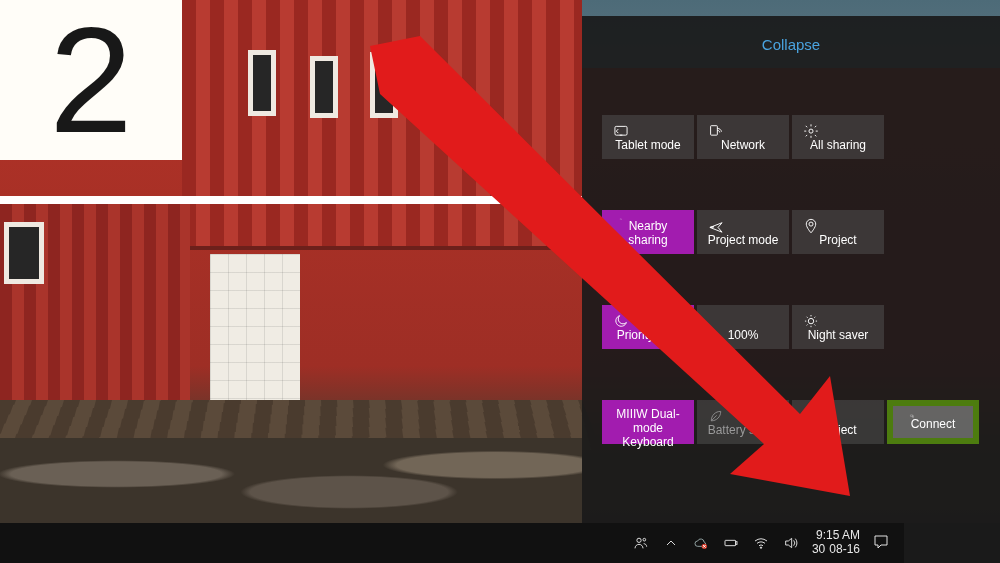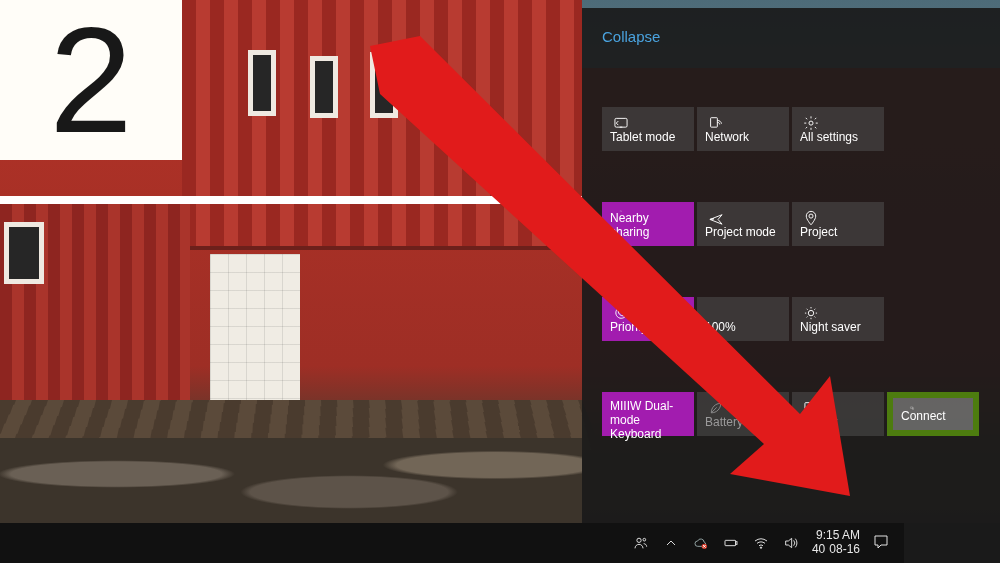--- a/index.html
+++ b/index.html
@@ -42,22 +42,22 @@
 
 
 .step-badge{position:absolute;left:0;top:0;width:182px;height:160px;background:#fffdf8;
   display:flex;align-items:center;justify-content:center;}
 .step-badge span{font-size:150px;font-weight:300;color:#181818;line-height:1;}
 
 
 .arrow{position:absolute;left:360px;top:36px;width:490px;height:460px;pointer-events:none;z-index:50;}
 
 
-.action-center{position:absolute;right:0;top:8px;width:418px;height:523px;
-  background:rgba(26,26,26,0.92);color:#e8e8e8;padding:20px 20px 0 20px;}
+.action-center{position:absolute;right:0;top:16px;width:418px;height:523px;
+  background:rgba(26,26,26,0.92);color:#e8e8e8;padding:20px 20px 0 20px;text-align:center;}
 .collapse-link{color:#4aa3df;font-size:15px;cursor:pointer;margin-bottom:14px;display:inline-block;}
 .tiles{display:grid;grid-template-columns:repeat(4,92px);grid-auto-rows:92px;gap:3px;}
 .tile{background:rgba(80,80,80,0.55);position:relative;padding:8px 8px 6px 8px;
   display:flex;flex-direction:column;justify-content:space-between;cursor:pointer;
   color:#fff;font-size:12px;line-height:1.15;margin-top:48px;}
 .tile.active{background:#a21caf;}
 .tile.highlight{background:rgba(120,120,120,0.78);border:6px solid #4d7c0f;}
 .tile.dim{color:#9a9a9a;}
 .tile .icon{width:22px;height:22px;fill:none;stroke:#fff;stroke-width:1.4;}
 .tile.dim .icon{stroke:#8c8c8c;}
@@ -106,21 +106,21 @@
       <div class="tile">
         <svg class="icon">
           <use href="#wifi-icon"></use>
         </svg>
         <span class="label">Network</span>
       </div>
       <div class="tile">
         <svg class="icon">
           <use href="#gear-icon"></use>
         </svg>
-        <span class="label">All settings</span>
+        <span class="label">All sharing</span>
       </div>
       <div style="visibility: hidden;"></div>
       <div class="tile active">
         <svg class="icon">
           <use href="#share-icon"></use>
         </svg>
         <span class="label">Nearby sharing</span>
       </div>
       <div class="tile">
         <svg class="icon">
@@ -229,21 +229,21 @@
   <div class="tray-icon">
     <svg viewBox="0 0 24 24">
         <polygon points="4,9 8,9 13,5 13,19 8,15 4,15"></polygon>
         <path d="M16 8a6 6 0 010 8"></path>
         <path d="M18.5 5.5a10 10 0 010 13"></path>
       </svg>
   </div>
   <div class="clock">
     <span>9:15 AM</span>
     <span class="date-row">
-      <span>40</span>
+      <span>30</span>
       <span>08-16</span>
     </span>
   </div>
   <div class="ac-btn">
     <svg viewBox="0 0 24 24">
         <path d="M4 4h16v12H12l-4 4v-4H4z"></path>
       </svg>
   </div>
 </div>
 

